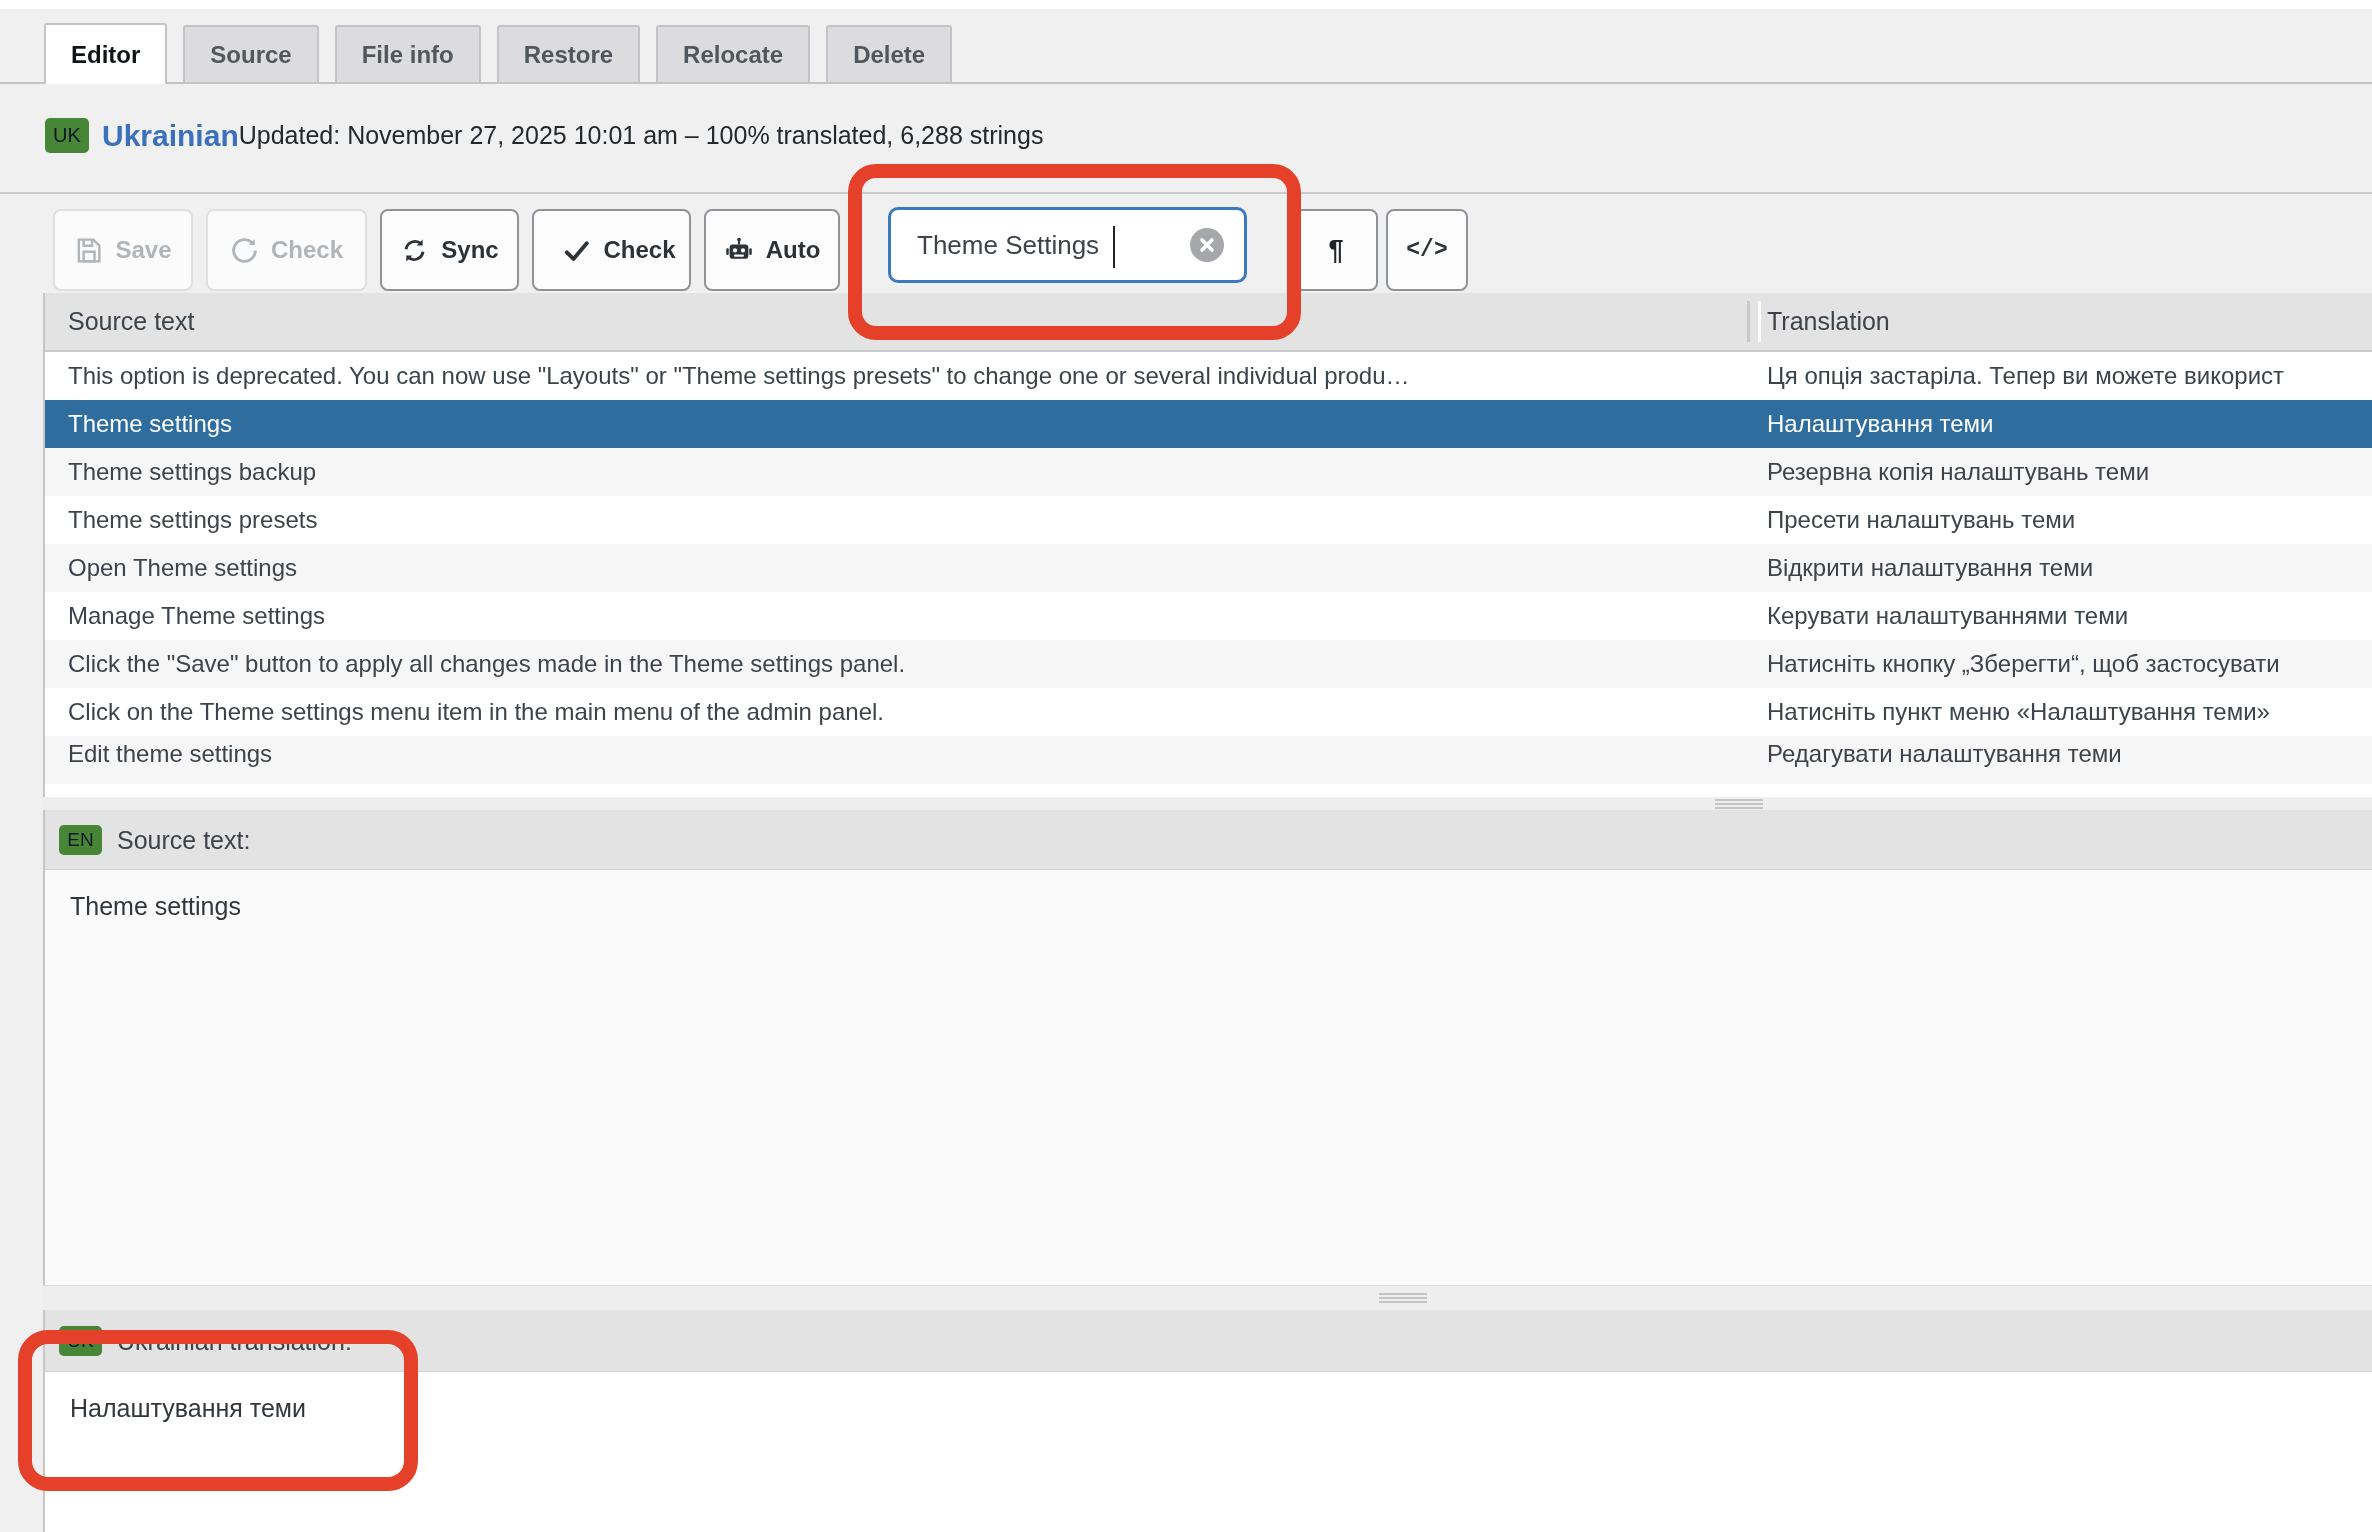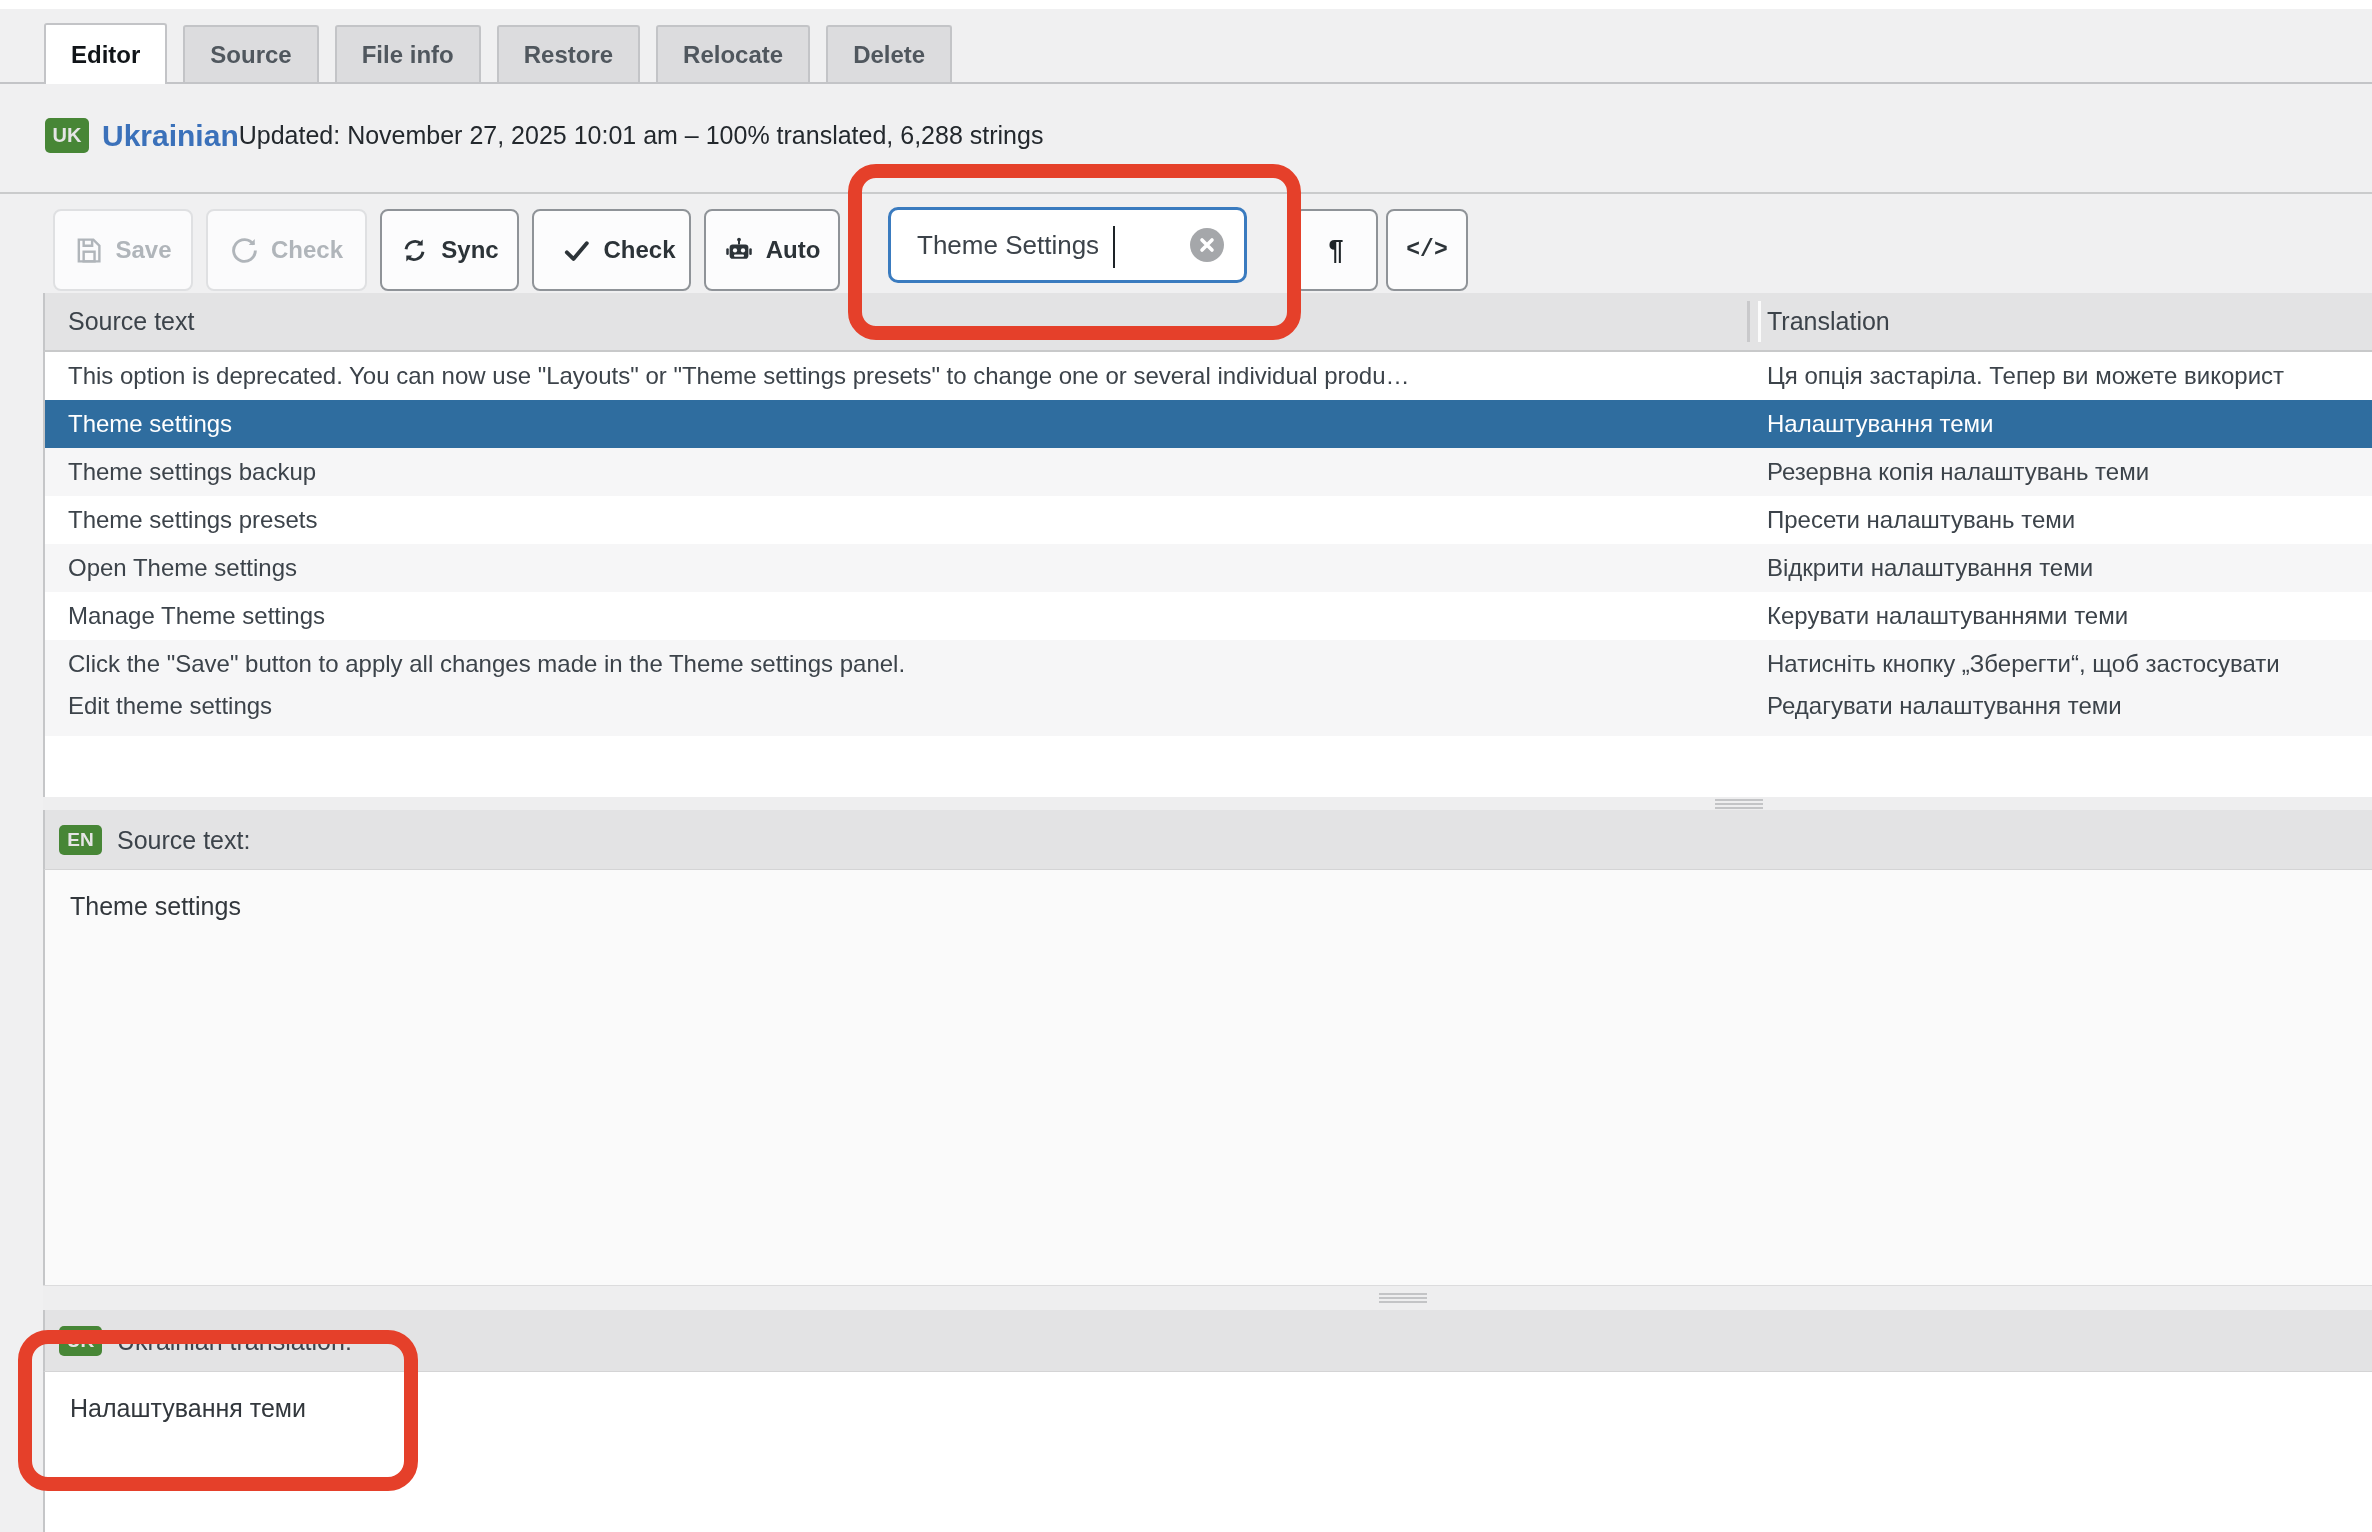--- a/index.html
+++ b/index.html
@@ -11,21 +11,21 @@
   .tabbar{position:absolute;left:0;top:27px;width:100%;height:57px;
     border-bottom:2px solid #c3c4c7;display:flex;align-items:flex-end;padding-left:44px;box-sizing:border-box;gap:16px;}
   .tab{height:57px;box-sizing:border-box;display:flex;align-items:center;padding:0 25px;
     background:#dcdcde;border:2px solid #c3c4c7;border-bottom:none;
     font-size:24px;font-weight:600;color:#50575e;border-radius:3px 3px 0 0;cursor:pointer;}
   .tab.active{background:#ffffff;color:#101418;position:relative;z-index:2;height:61px;margin-bottom:-2px;}
 
   
   .langline{position:absolute;left:45px;top:118px;display:flex;align-items:center;}
   .badge{display:inline-flex;align-items:center;justify-content:center;
-    background:#478636;color:#e5e5e5;font-weight:700;border-radius:5px;}
+    background:#478636;color:#0f172a;font-weight:400;border-radius:5px;}
   .badge.uk-top{width:44px;height:35px;font-size:20px;}
   .langname{font-size:30px;font-weight:700;color:#3b71ba;margin-left:13px;}
   .langmeta{font-size:25px;color:#23282d;margin-left:0;}
 
   
   .toolbar{position:absolute;left:0;top:192px;width:100%;height:101px;
     border-top:2px solid #cacbcc;background:#f0f0f1;box-sizing:border-box;}
   .btn{position:absolute;top:15px;height:82px;box-sizing:border-box;
     display:flex;align-items:center;justify-content:center;gap:12px;
     background:#fcfcfd;border:2px solid #8f9398;border-radius:8px;
@@ -199,20 +199,24 @@
         <div class="cell trn">Відкрити налаштування теми</div>
       </div>
       <div class="trow">
         <div class="cell src">Manage Theme settings</div>
         <div class="cell trn">Керувати налаштуваннями теми</div>
       </div>
       <div class="trow stripe">
         <div class="cell src">Click the "Save" button to apply all changes made in the Theme settings panel.</div>
         <div class="cell trn">Натисніть кнопку „Зберегти“, щоб застосувати</div>
       </div>
+      <div class="trow">
+        <div class="cell src">Click on the Theme settings menu item in the main menu of the admin panel.</div>
+        <div class="cell trn">Натисніть пункт меню «Налаштування теми»</div>
+      </div>
       <div class="trow stripe clipped">
         <div class="cell src">Edit theme settings</div>
         <div class="cell trn">Редагувати налаштування теми</div>
       </div>
     </div>
 
   <div class="splitter split1">
     <div class="grip" style="left:1696px;"></div>
   </div>
 

